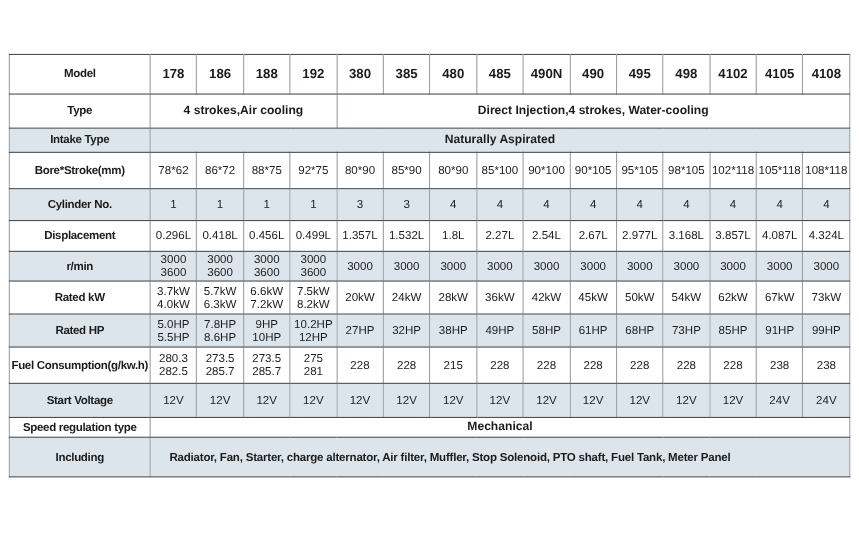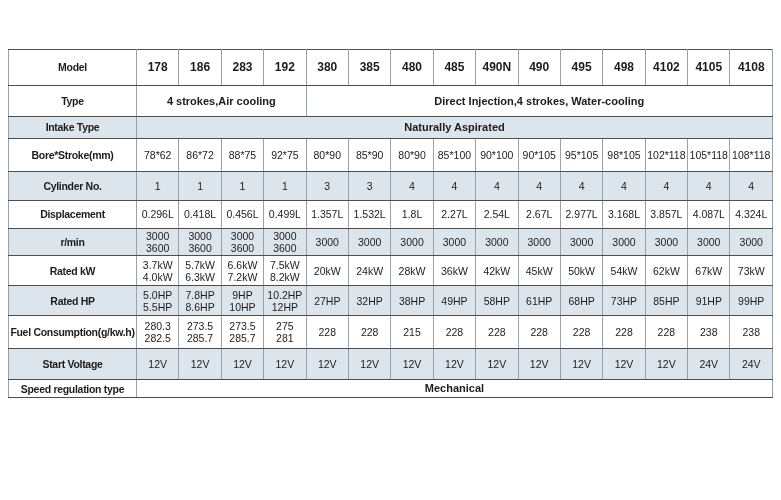--- a/index.html
+++ b/index.html
@@ -51,21 +51,21 @@
         <col>
         <col>
         <col>
         <col>
       </colgroup>
     <tbody id="tbody">
       <tr class="row-model" id="model-row">
         <th class="lbl">Model</th>
       <td>178</td>
           <td>186</td>
-          <td>283</td>
+          <td>188</td>
           <td>192</td>
           <td>380</td>
           <td>385</td>
           <td>480</td>
           <td>485</td>
           <td>490N</td>
           <td>490</td>
           <td>495</td>
           <td>498</td>
           <td>4102</td>
@@ -238,15 +238,19 @@
           <td>12V</td>
           <td>12V</td>
           <td>12V</td>
           <td>24V</td>
           <td>24V</td>
         </tr>
         <tr class="row-speed" id="speed-row">
         <th class="lbl">Speed regulation type</th>
         <td class="merged" colspan="15">Mechanical</td>
       </tr>
+      <tr class="row-including stripe">
+        <th class="lbl">Including</th>
+        <td class="merged" colspan="15">Radiator, Fan, Starter, charge alternator, Air filter, Muffler, Stop Solenoid, PTO shaft, Fuel Tank, Meter Panel</td>
+      </tr>
     </tbody>
   </table>
 </div>
 
 </body></html>

